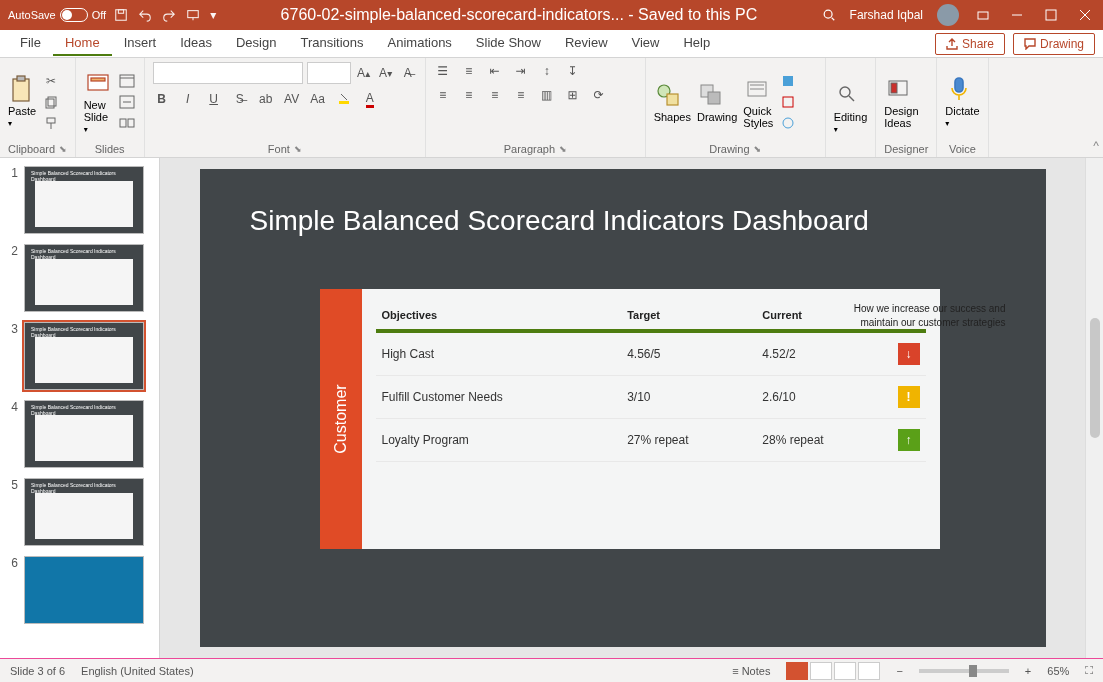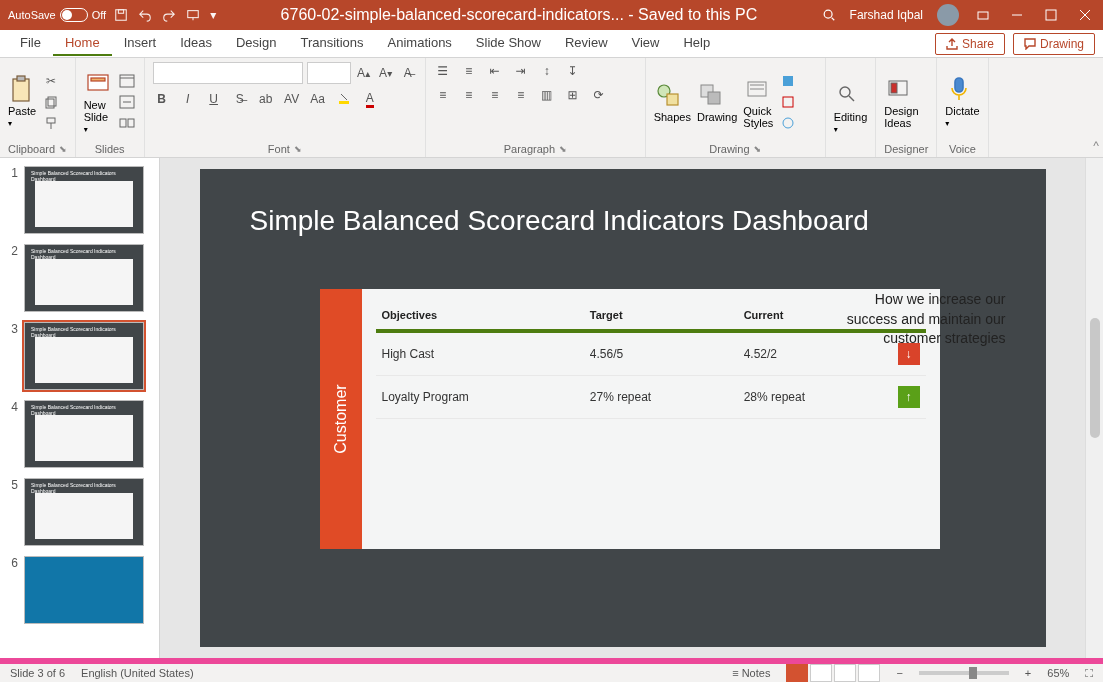--- a/index.html
+++ b/index.html
@@ -62,24 +62,24 @@
 .card-side { width: 42px; background: #e04b26; display: flex; align-items: center; justify-content: center; }
 .card-side span { color: #fff; font-size: 16px; font-weight: 500; transform: rotate(-90deg); white-space: nowrap; }
 .card-table { flex: 1; padding: 12px 14px; }
 table { width: 100%; border-collapse: collapse; }
 th { text-align: left; font-size: 11px; color: #222; padding: 8px 6px; border-bottom: 4px solid #4d7c0f; font-weight: 600; }
 td { font-size: 12px; color: #333; padding: 10px 6px; border-bottom: 1px solid #e8e8e8; }
 .ind { width: 22px; height: 22px; display: flex; align-items: center; justify-content: center; color: #fff; font-weight: bold; }
 .ind.red { background: #d9432a; }
 .ind.yellow { background: #f0b400; }
 .ind.green { background: #5aa018; }
-.sidetext { position: absolute; top: 121px; right: 40px; width: 160px; font-size: 14px; color: #222; text-align: right; line-height: 1.4; }
-
-
-.status { height: 24px; background: #f3f2f1; border-top: 6px solid #ec4899; display: flex; align-items: center; padding: 0 10px; font-size: 11px; color: #555; gap: 16px; }
+.sidetext { position: absolute; top: 133px; right: 40px; width: 160px; font-size: 10px; color: #222; text-align: right; line-height: 1.4; }
+
+
+.status { height: 24px; background: #f3f2f1; border-top: 1px solid #ec4899; display: flex; align-items: center; padding: 0 10px; font-size: 11px; color: #555; gap: 16px; }
 .status .spacer { flex: 1; }
 .viewbtns { display: flex; gap: 2px; }
 .viewbtn { width: 22px; height: 18px; border: 1px solid #ccc; background: #fff; }
 .viewbtn.active { background: #d35230; border-color: #d35230; }
 .zoomslider { width: 90px; height: 4px; background: #ccc; position: relative; }
 .zoomslider::after { content:""; width: 8px; height: 12px; background: #888; position: absolute; top: -4px; left: 50px; }
 
 svg { display: block; }
 </style>
 </head>
@@ -495,20 +495,28 @@
             <tbody id="rows">
                 <tr>
                   <td>High Cast</td>
                   <td>4.56/5</td>
                   <td>4.52/2</td>
                   <td style="width: 30px;">
                     <div class="ind red">↓</div>
                   </td>
                 </tr>
                 <tr>
+                  <td>Fulfill Customer Needs</td>
+                  <td>3/10</td>
+                  <td>2.6/10</td>
+                  <td style="width: 30px;">
+                    <div class="ind yellow">!</div>
+                  </td>
+                </tr>
+                <tr>
                   <td>Loyalty Program</td>
                   <td>27% repeat</td>
                   <td>28% repeat</td>
                   <td style="width: 30px;">
                     <div class="ind green">↑</div>
                   </td>
                 </tr>
               </tbody>
           </table>
         </div>

